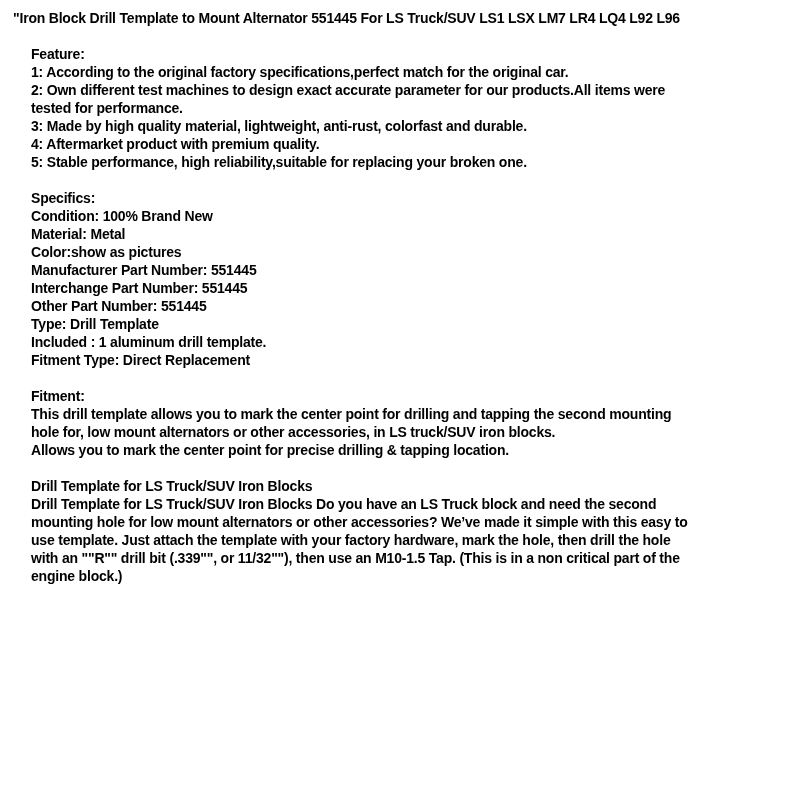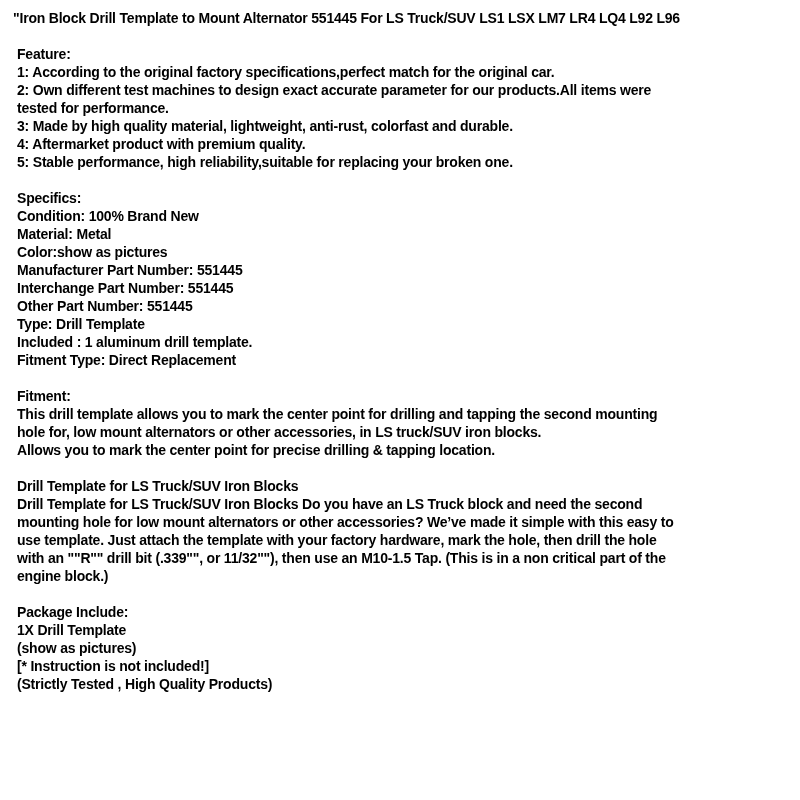--- a/index.html
+++ b/index.html
@@ -13,21 +13,21 @@
     background: #ffffff;
     color: #000000;
     font-family: "Liberation Sans", "DejaVu Sans", sans-serif;
     font-size: 14px;
     font-weight: 700;
     letter-spacing: -0.2px;
     line-height: 18px;
   }
   .block {
     white-space: pre-line;
-    margin: 0 0 18px 4px;
+    margin: 0 0 18px 18px;
   }
   .title-block {
     margin: 0 0 18px 0;
     white-space: pre-line;
   }
 </style>
 </head>
 <body>
 
 <div class="page">
@@ -58,20 +58,15 @@
 hole for, low mount alternators or other accessories, in LS truck/SUV iron blocks.
 Allows you to mark the center point for precise drilling &amp; tapping location.</div>
 
   <div class="block">Drill Template for LS Truck/SUV Iron Blocks
 Drill Template for LS Truck/SUV Iron Blocks Do you have an LS Truck block and need the second
 mounting hole for low mount alternators or other accessories? We’ve made it simple with this easy to
 use template. Just attach the template with your factory hardware, mark the hole, then drill the hole
 with an ""R"" drill bit (.339"", or 11/32""), then use an M10-1.5 Tap. (This is in a non critical part of the
 engine block.)</div>
 
-  <div class="block">Package Include:
-1X Drill Template
-(show as pictures)
-[* Instruction is not included!]
- (Strictly Tested , High Quality Products)</div>
 
 
 </div>
 
 </body></html>

